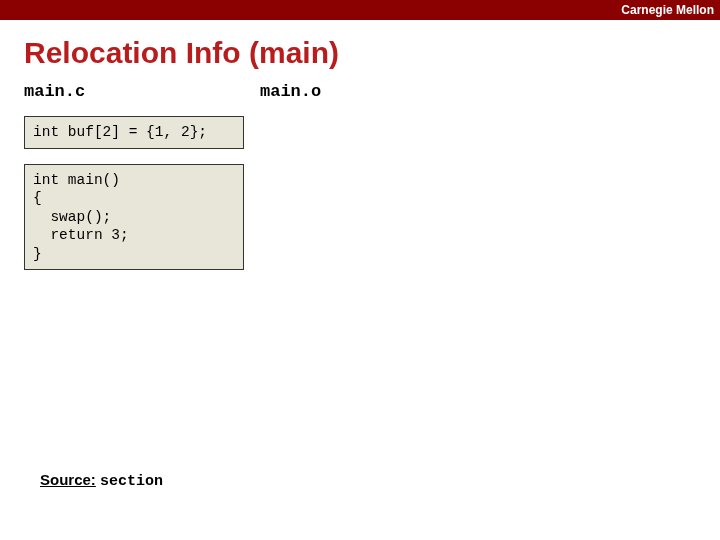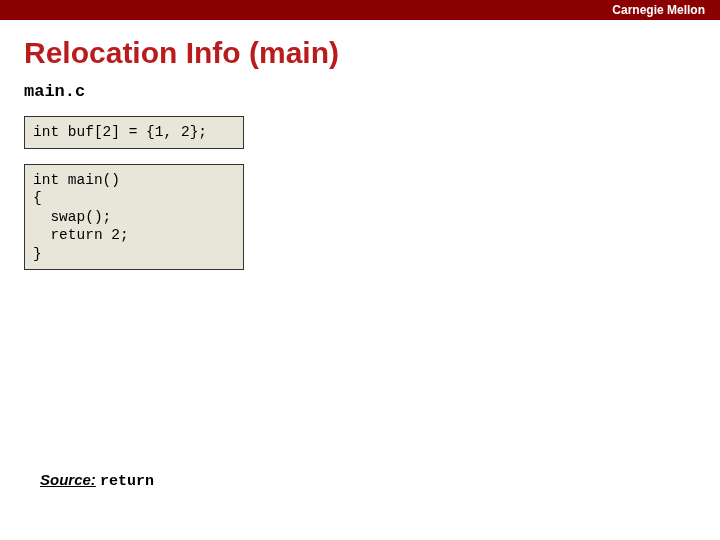--- a/index.html
+++ b/index.html
@@ -1,61 +1,62 @@
 <!DOCTYPE html>
 <html><head>
 <meta charset="utf-8">
 <style>
   * { box-sizing: border-box; }
   html, body { margin: 0; padding: 0; width: 720px; height: 540px; font-family: Arial, sans-serif; background: #fff; }
   .top-bar { width: 100%; height: 20px; background: #8b0000; text-align: right; }
-  .top-bar span { color: #fff; font-weight: bold; font-size: 12px; padding-right: 15px; line-height: 20px; display: inline-block; }
+  .top-bar span { color: #fff; font-weight: bold; font-size: 12px; padding-right: 6px; line-height: 20px; display: inline-block; }
   .slide { padding: 12px 24px 0 24px; }
   .title { font-size: 30px; font-weight: bold; color: #b91c1c; margin: 4px 0 12px 0; }
   .content { display: flex; gap: 16px; align-items: flex-start; }
   .col-left { flex: 0 0 220px; }
   .col-right { flex: 1; }
   .file-label { font-family: "Courier New", monospace; font-weight: bold; font-size: 17px; margin-bottom: 2px; }
   .code-box {
     background: #e8e6d8;
     border: 1px solid #333;
     padding: 6px 8px;
     font-family: "Courier New", monospace;
     font-size: 14.5px;
     line-height: 1.28;
     white-space: pre;
     margin-bottom: 10px;
     margin-top: 15px;
   }
   .source { font-size: 15px; position: absolute; bottom: 50px; left: 40px; }
-  .source-label { font-weight: bold; text-decoration: underline; font-style: italic; }
+  .source-label { font-weight: bold; text-decoration: underline; }
   .source-val { font-family: "Courier New", monospace; font-weight: bold; }
 </style>
 </head>
 <body>
 
 <div class="top-bar">
   <span>Carnegie Mellon</span>
 </div>
 
 <div class="slide">
   <div class="title">Relocation Info (main)</div>
 
   <div class="content">
     <div class="col-left">
       <div class="file-label">main.c</div>
       <div class="code-box">int buf[2] = {1, 2};</div>
       <div class="code-box">int main()
 {
   swap();
-  return 2;
+  return 3;
 }</div>
     </div>
 
     <div class="col-right">
+      <div class="file-label">main.o</div>
     </div>
   </div>
 </div>
 
 <div class="source">
   <span class="source-label">Source:</span>
-  <span class="source-val">return</span>
+  <span class="source-val">section</span>
 </div>
 
 </body></html>

